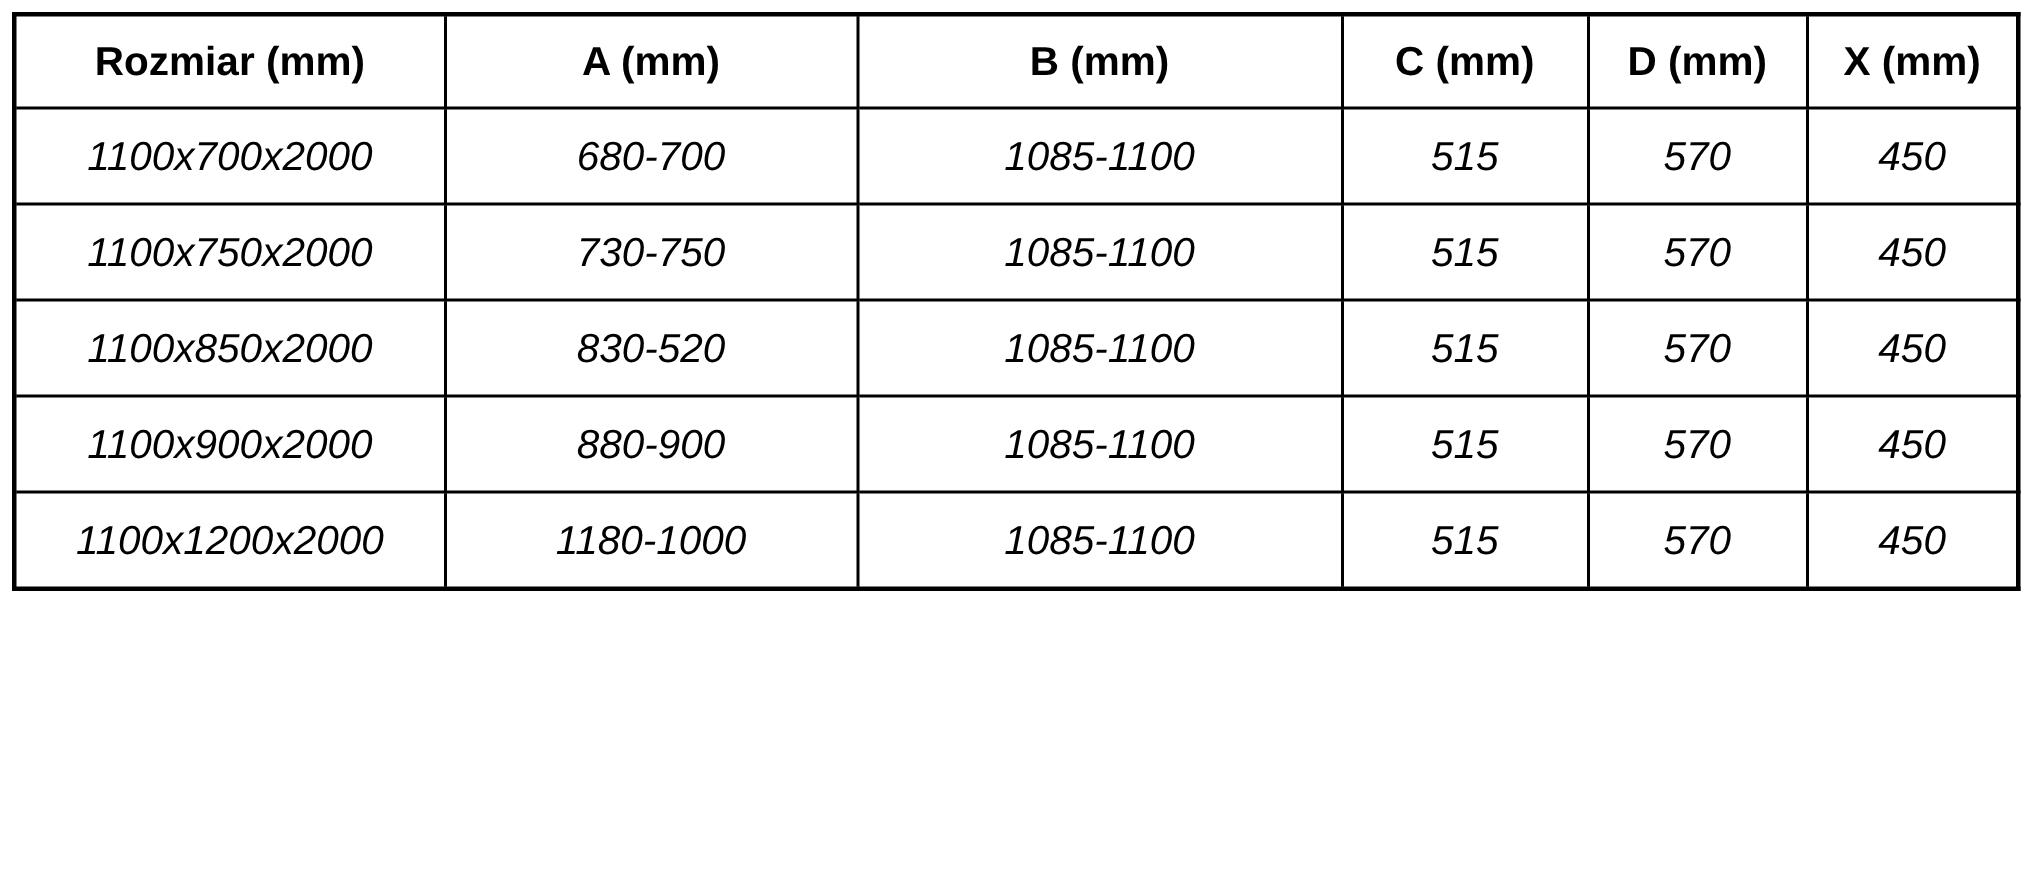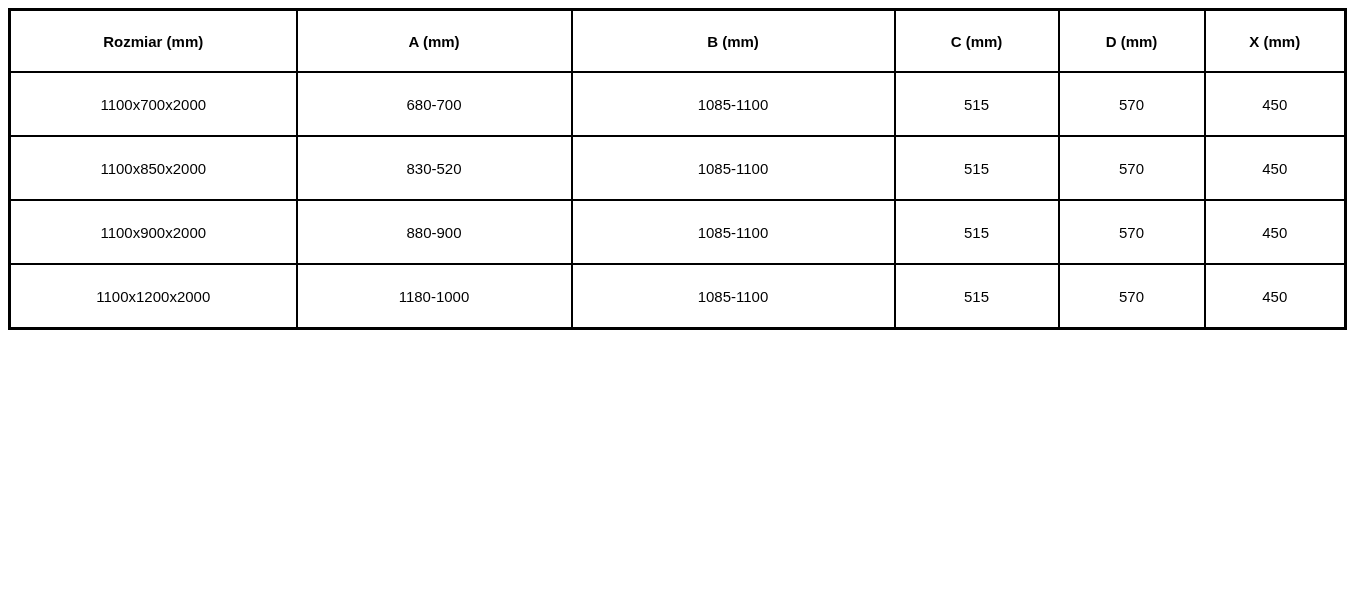--- a/index.html
+++ b/index.html
@@ -25,32 +25,33 @@
     table-layout: fixed;
     background: #ffffff;
     border: 3px solid #000000;
   }
   table.spec-table th,
   table.spec-table td {
     border: 2px solid #000000;
     text-align: center;
     vertical-align: middle;
     padding: 0;
-    font-size: 15px;
+    font-size: 27px;
     line-height: 1;
     overflow: hidden;
     white-space: nowrap;
   }
   table.spec-table th {
     font-weight: bold;
     height: 60px;
   }
   table.spec-table td {
     font-weight: normal;
     height: 62px;
+    font-style: italic;
   }
   col.c-rozmiar { width: 287px; }
   col.c-a       { width: 275px; }
   col.c-b       { width: 323px; }
   col.c-c       { width: 164px; }
   col.c-d       { width: 146px; }
   col.c-x       { width: 141px; }
 </style>
 </head>
 <body>
@@ -78,20 +79,28 @@
     <tbody>
       <tr>
         <td>1100x700x2000</td>
         <td>680-700</td>
         <td>1085-1100</td>
         <td>515</td>
         <td>570</td>
         <td>450</td>
       </tr>
       <tr>
+        <td>1100x750x2000</td>
+        <td>730-750</td>
+        <td>1085-1100</td>
+        <td>515</td>
+        <td>570</td>
+        <td>450</td>
+      </tr>
+      <tr>
         <td>1100x850x2000</td>
         <td>830-520</td>
         <td>1085-1100</td>
         <td>515</td>
         <td>570</td>
         <td>450</td>
       </tr>
       <tr>
         <td>1100x900x2000</td>
         <td>880-900</td>

